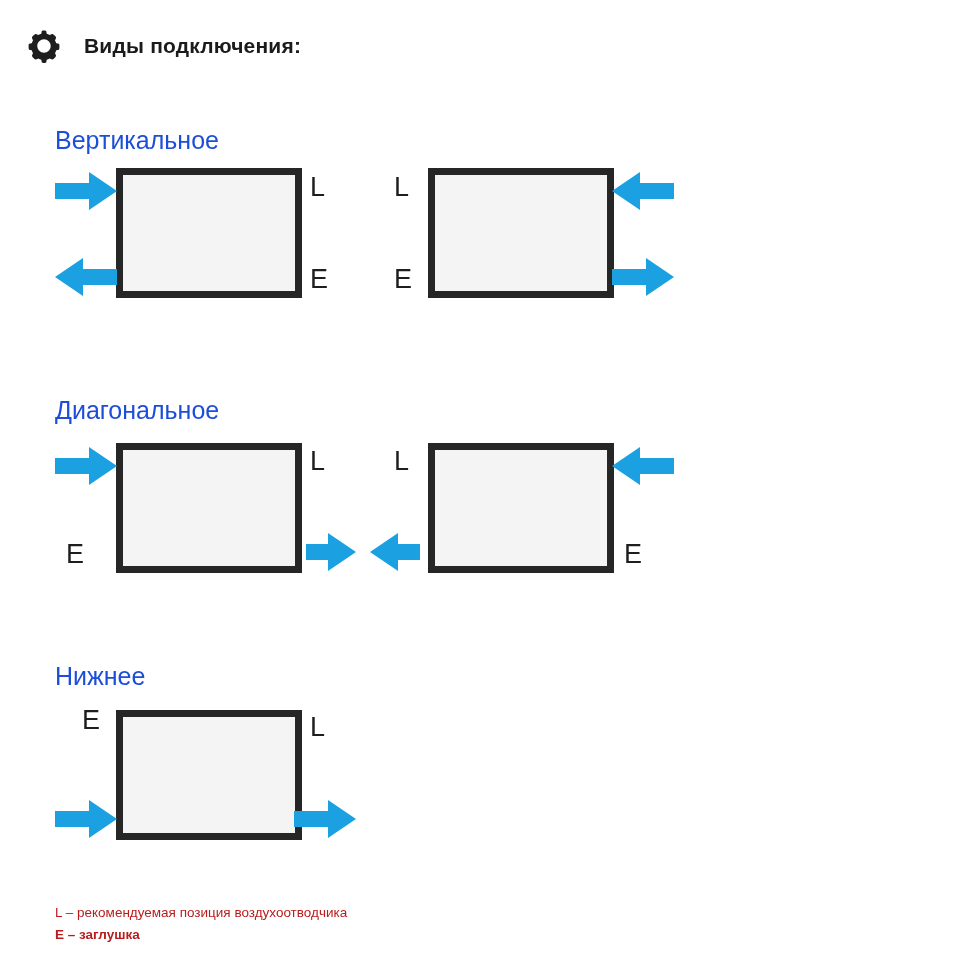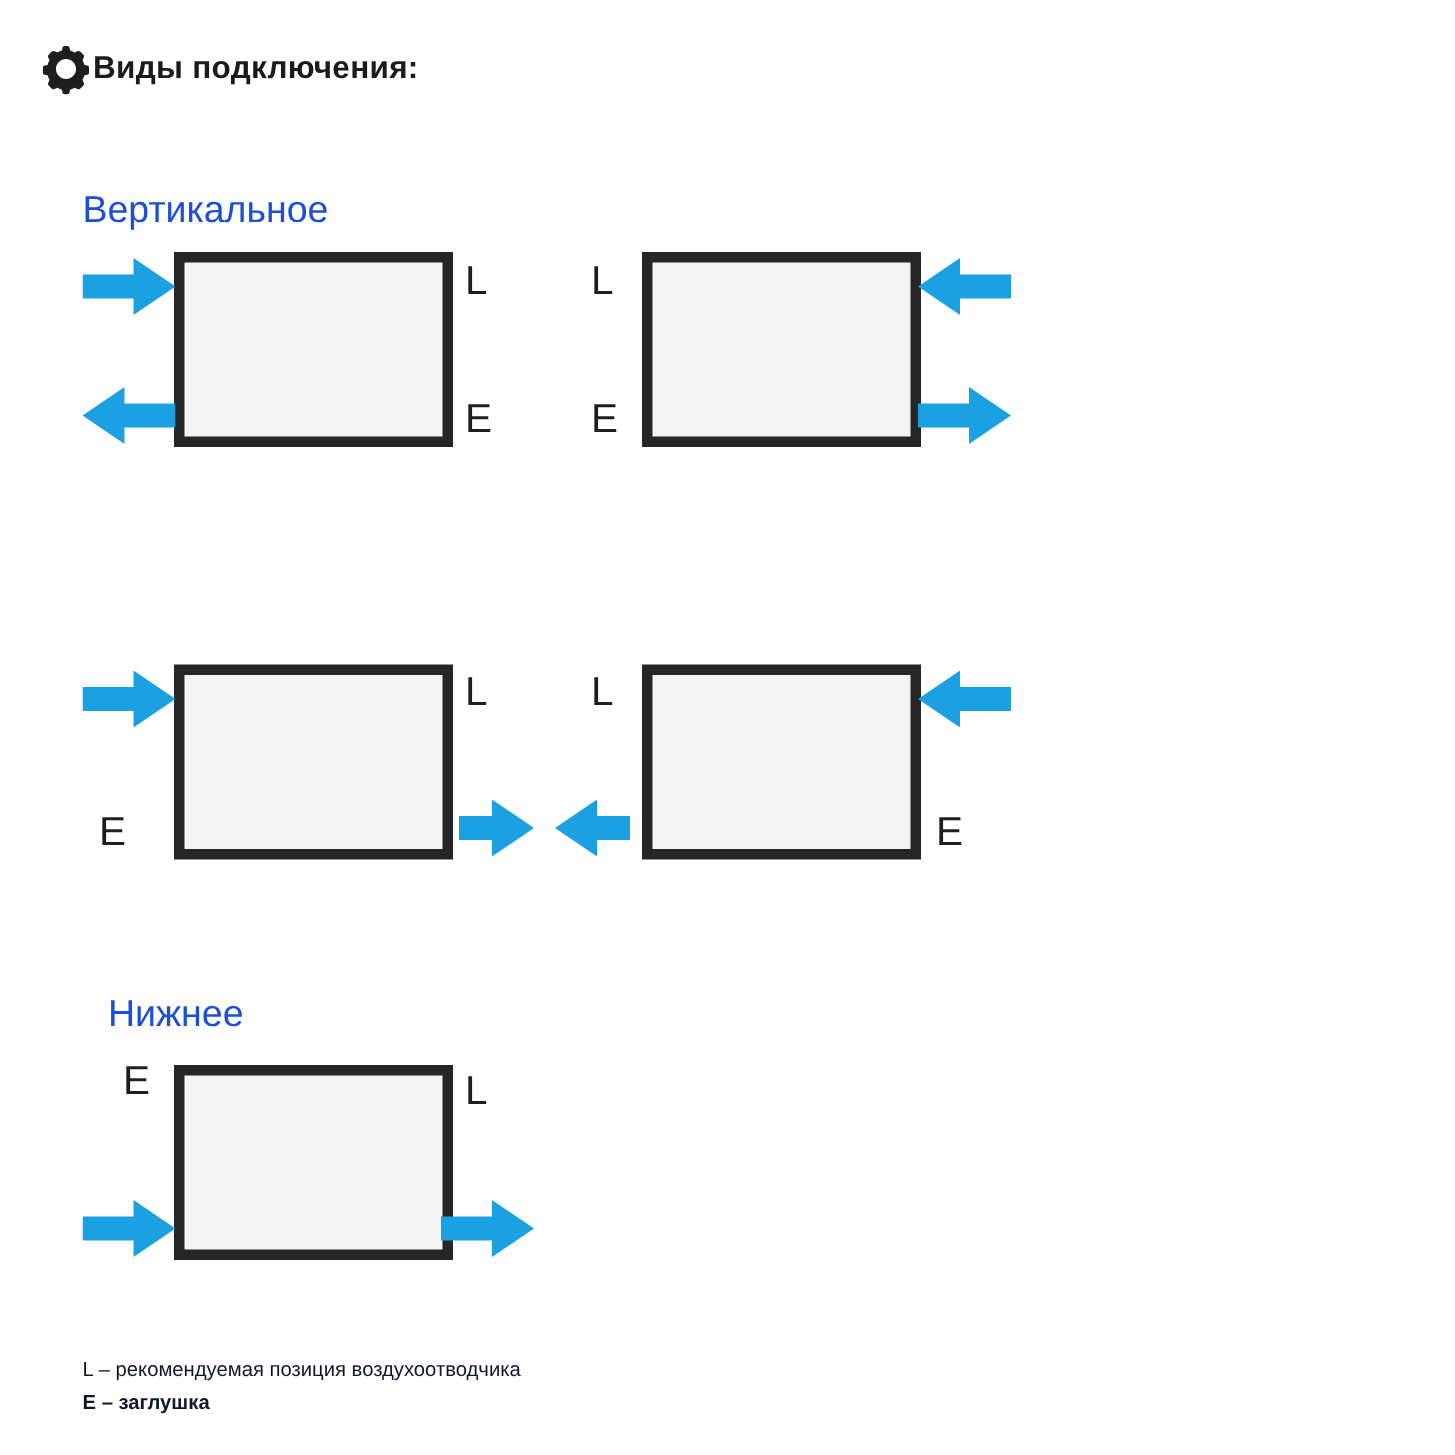--- a/index.html
+++ b/index.html
@@ -21,20 +21,21 @@
     height: 970px;
   }
 
   
   .header {
     position: absolute;
     left: 26px;
     top: 28px;
     display: flex;
     align-items: center;
+    gap: 22px;
   }
   .gear-icon {
     width: 36px;
     height: 36px;
     display: block;
   }
   .header-title {
     font-size: 21px;
     font-weight: bold;
     letter-spacing: 0.2px;
@@ -72,21 +73,21 @@
     position: absolute;
     display: block;
   }
   .arrow svg { display: block; }
 
   
   .legend {
     position: absolute;
     left: 55px;
     font-size: 13.5px;
-    color: #0f172a;
+    color: #b91c1c;
     line-height: 1.55;
     white-space: nowrap;
   }
 </style>
 </head>
 <body>
 
 <div class="page">
 
   <div class="header">
@@ -123,20 +124,21 @@
     <svg width="62" height="38" viewBox="0 0 62 38">
         <path fill="#1ba1e2" d="M62 11H28V0L0 19l28 19V27h34z"></path>
       </svg>
   </div>
   <div class="arrow" style="left:612px; top:258px;">
     <svg width="62" height="38" viewBox="0 0 62 38">
         <path fill="#1ba1e2" d="M0 11h34V0l28 19-28 19V27H0z"></path>
       </svg>
   </div>
 
+  <div class="section-label" style="left:55px; top:396px;">Диагональное</div>
 
   <div class="radiator" style="left:116px; top:443px; width:186px; height:130px;"></div>
   <div class="marker" style="left:310px; top:448px;">L</div>
   <div class="marker" style="left:66px; top:541px;">E</div>
   <div class="arrow" style="left:55px; top:447px;">
     <svg width="62" height="38" viewBox="0 0 62 38">
         <path fill="#1ba1e2" d="M0 11h34V0l28 19-28 19V27H0z"></path>
       </svg>
   </div>
   <div class="arrow" style="left:306px; top:533px;">
@@ -152,21 +154,21 @@
     <svg width="62" height="38" viewBox="0 0 62 38">
         <path fill="#1ba1e2" d="M62 11H28V0L0 19l28 19V27h34z"></path>
       </svg>
   </div>
   <div class="arrow" style="left:370px; top:533px;">
     <svg width="50" height="38" viewBox="0 0 50 38">
         <path fill="#1ba1e2" d="M50 11H28V0L0 19l28 19V27h22z"></path>
       </svg>
   </div>
 
-  <div class="section-label" style="left:72px; top:662px;text-align:right;">Нижнее</div>
+  <div class="section-label" style="left:55px; top:662px;text-align:right;">Нижнее</div>
 
   <div class="radiator" style="left:116px; top:710px; width:186px; height:130px;"></div>
   <div class="marker" style="left:82px; top:707px;">E</div>
   <div class="marker" style="left:310px; top:714px;">L</div>
   <div class="arrow" style="left:55px; top:800px;">
     <svg width="62" height="38" viewBox="0 0 62 38">
         <path fill="#1ba1e2" d="M0 11h34V0l28 19-28 19V27H0z"></path>
       </svg>
   </div>
   <div class="arrow" style="left:294px; top:800px;">

